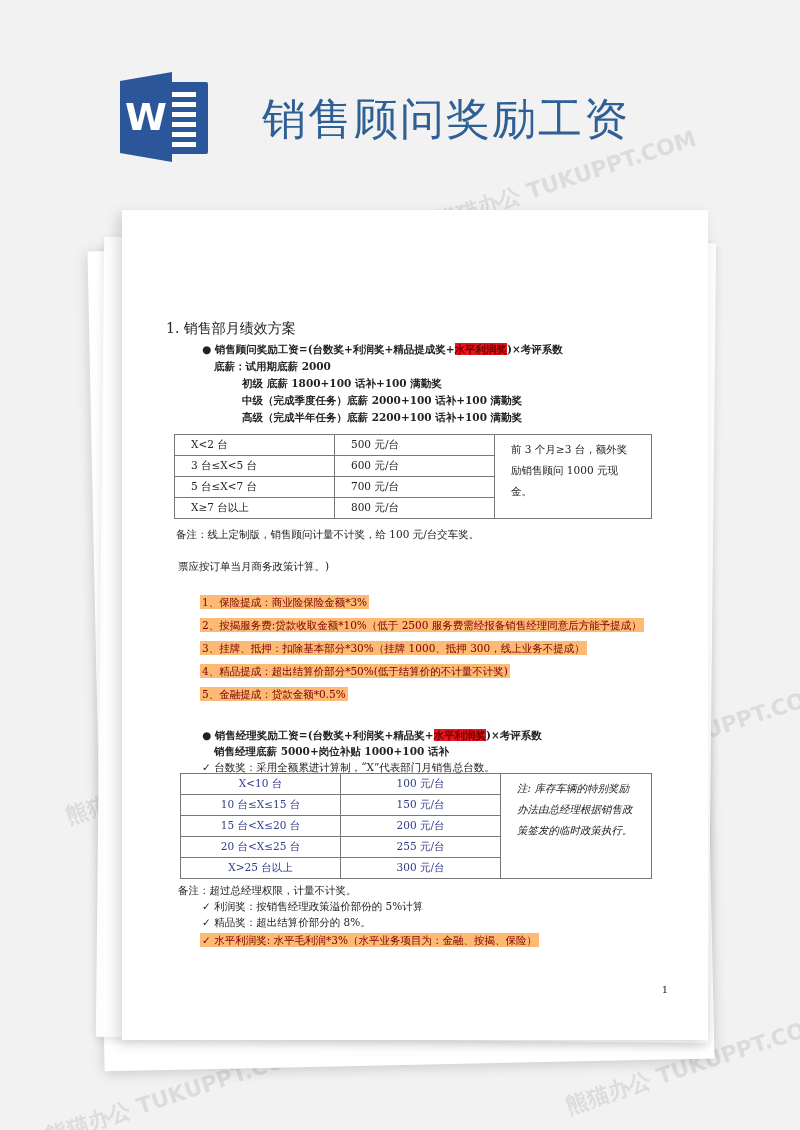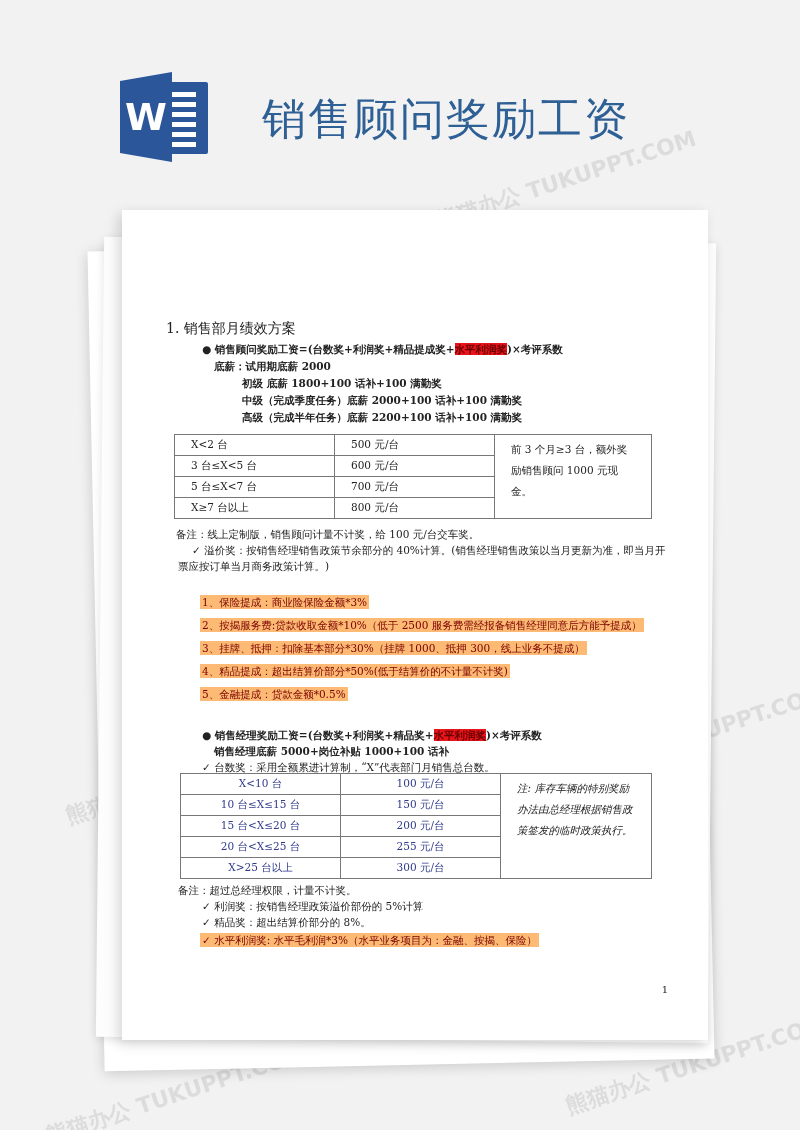--- a/index.html
+++ b/index.html
@@ -115,23 +115,20 @@
       <td>700 元/台</td>
     </tr>
     <tr>
       <td>X≥7 台以上</td>
       <td>800 元/台</td>
     </tr>
   </tbody>
     </table>
 
   <div class="line" style="left:54px;top:317px">备注：线上定制版，销售顾问计量不计奖，给 100 元/台交车奖。</div>
-  <div class="line" style="left:70px;top:333px">
-    <span>✓ </span><span>溢价奖：按销售经理销售政策节余部分的 40%计算。(销售经理销售政策以当月更新为准，即当月开</span>
-  </div>
   <div class="line" style="left:56px;top:349px">票应按订单当月商务政策计算。)</div>
 
   <div class="line" style="left:78px;top:385px"><span class="hl-line">1、保险提成：商业险保险金额*3%</span></div>
   <div class="line" style="left:78px;top:408px"><span class="hl-line">2、按揭服务费:贷款收取金额*10%（低于 2500 服务费需经报备销售经理同意后方能予提成）</span></div>
   <div class="line" style="left:78px;top:431px"><span class="hl-line">3、挂牌、抵押：扣除基本部分*30%（挂牌 1000、抵押 300，线上业务不提成）</span></div>
   <div class="line" style="left:78px;top:454px"><span class="hl-line">4、精品提成：超出结算价部分*50%(低于结算价的不计量不计奖)</span></div>
   <div class="line" style="left:78px;top:477px"><span class="hl-line">5、金融提成：贷款金额*0.5%</span></div>
 
   <div class="line b" style="left:80px;top:518px">
     <span>● </span><span>销售经理奖励工资=(台数奖+利润奖+精品奖+</span><span class="hl">水平利润奖</span><span>)×考评系数</span>

